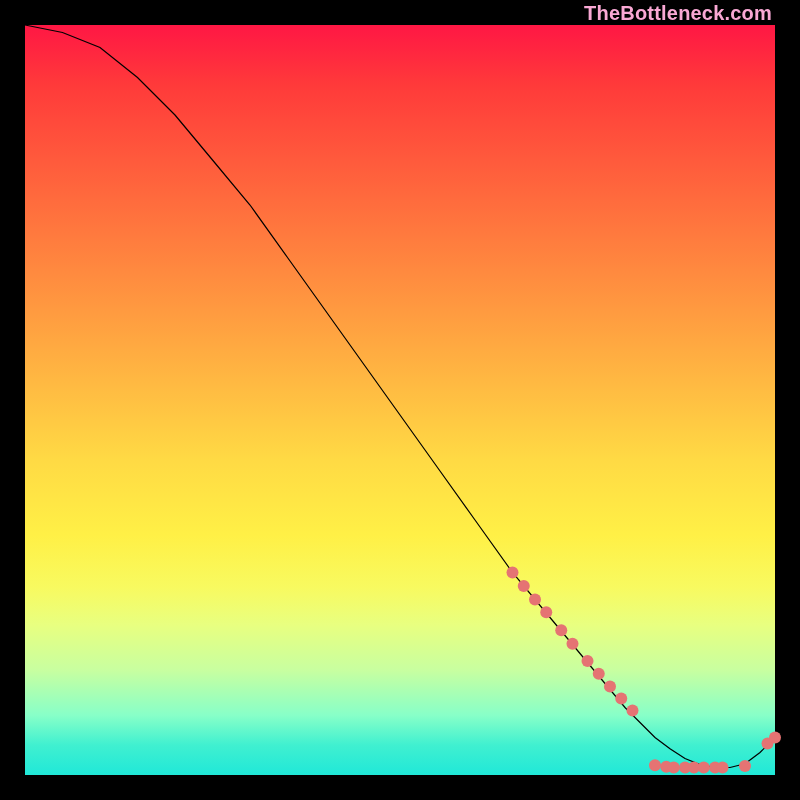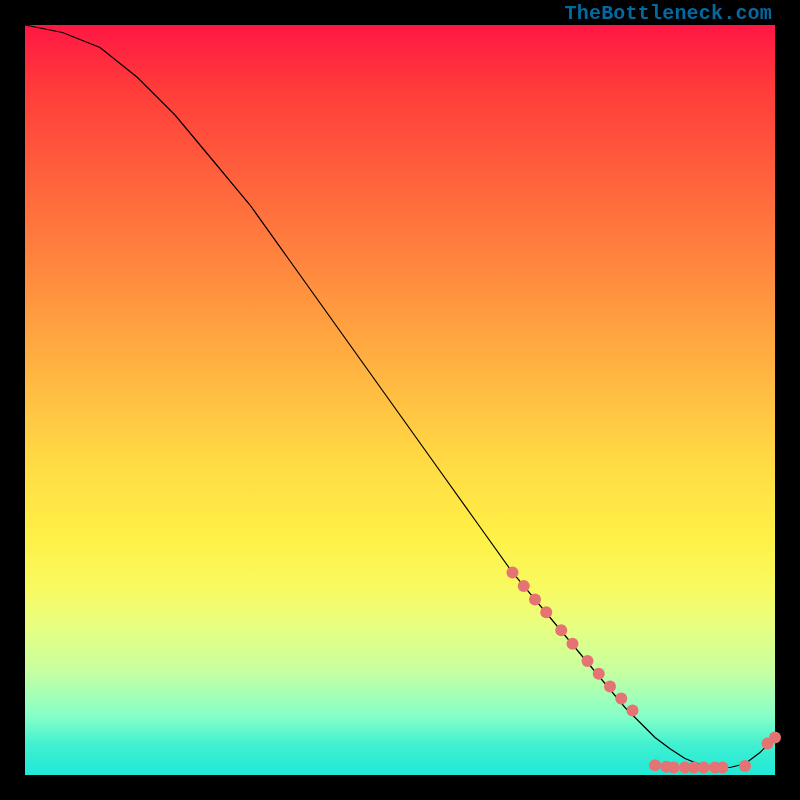--- a/index.html
+++ b/index.html
@@ -30,24 +30,24 @@
       #c8ffa0 86%,
       #88ffc8 92%,
       #40f0d0 96%,
       #20e8d8 100%
     );
   }
   .watermark {
     position: absolute;
     top: 2px;
     right: 28px;
-    font-family: Liberation Mono, monospace;
+    font-family: Liberation Sans, sans-serif;
     font-size: 20px;
     font-weight: 600;
-    color: #0369a1;
+    color: #f9a8d4;
     letter-spacing: 0.2px;
     margin-left: 18px;
   }
   svg.curve {
     position: absolute;
     left: 0;
     top: 0;
     width: 750px;
     height: 750px;
     overflow: visible;

